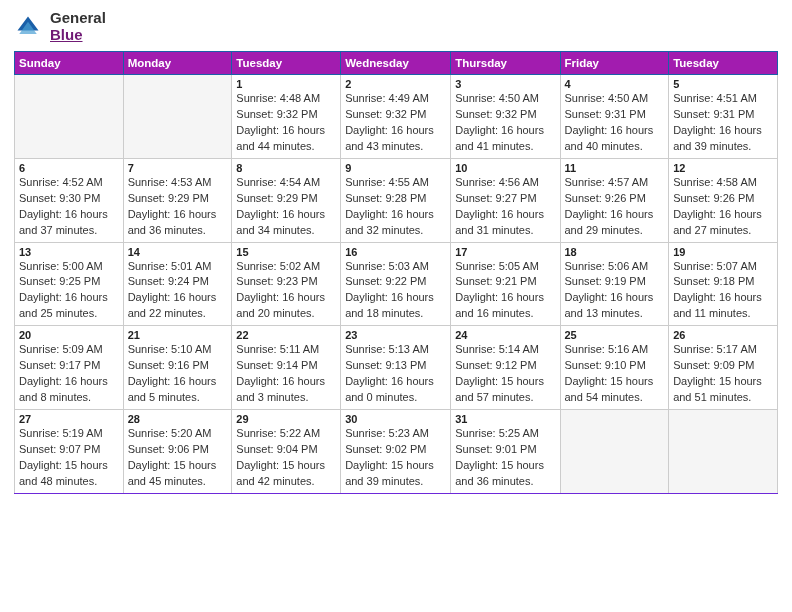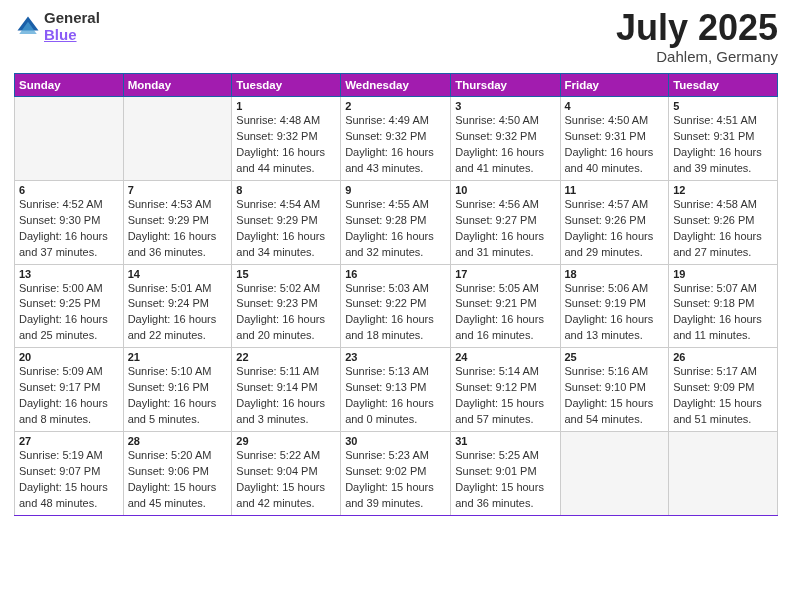--- a/index.html
+++ b/index.html
@@ -18,36 +18,36 @@
     }
     .header {
       display: flex;
       justify-content: space-between;
       align-items: flex-start;
       margin-bottom: 8px;
     }
     .logo {
       display: flex;
       align-items: center;
-      gap: 2px;
+      gap: 8px;
     }
     .logo-text {
       display: flex;
       flex-direction: column;
       line-height: 1.1;
     }
     .logo-general {
       font-size: 15px;
       font-weight: bold;
       color: #333;
     }
     .logo-blue {
       font-size: 15px;
       font-weight: bold;
-      color: #8b5cf6;
+      color: #701a75;
       text-decoration: underline;
     }
     .logo-icon {
       width: 28px;
       height: 28px;
     }
     .title-block {
       text-align: right;
     }
     .title-month {
@@ -111,24 +111,20 @@
     <div class="logo">
       <svg class="logo-icon" viewBox="0 0 32 32" xmlns="http://www.w3.org/2000/svg">
         <polygon points="16,4 28,20 4,20" fill="#1a5fa8"></polygon>
         <polygon points="16,10 26,24 6,24" fill="#4a9fd4" opacity="0.7"></polygon>
       </svg>
       <div class="logo-text">
         <span class="logo-general">General</span>
         <span class="logo-blue">Blue</span>
       </div>
     </div>
-    <div class="title-block">
-      <div class="title-month">July 2025</div>
-      <div class="title-location">Dahlem, Germany</div>
-    </div>
   </div>
 
   <table class="calendar">
     <thead>
       <tr>
 
       <th>Sunday</th>
           <th>Monday</th>
           <th>Tuesday</th>
           <th>Wednesday</th>

